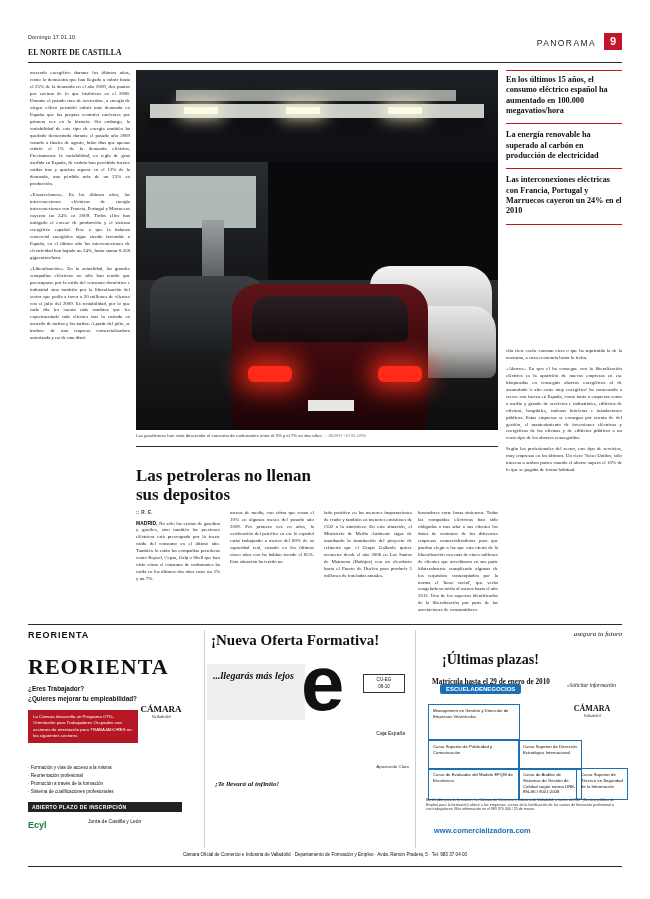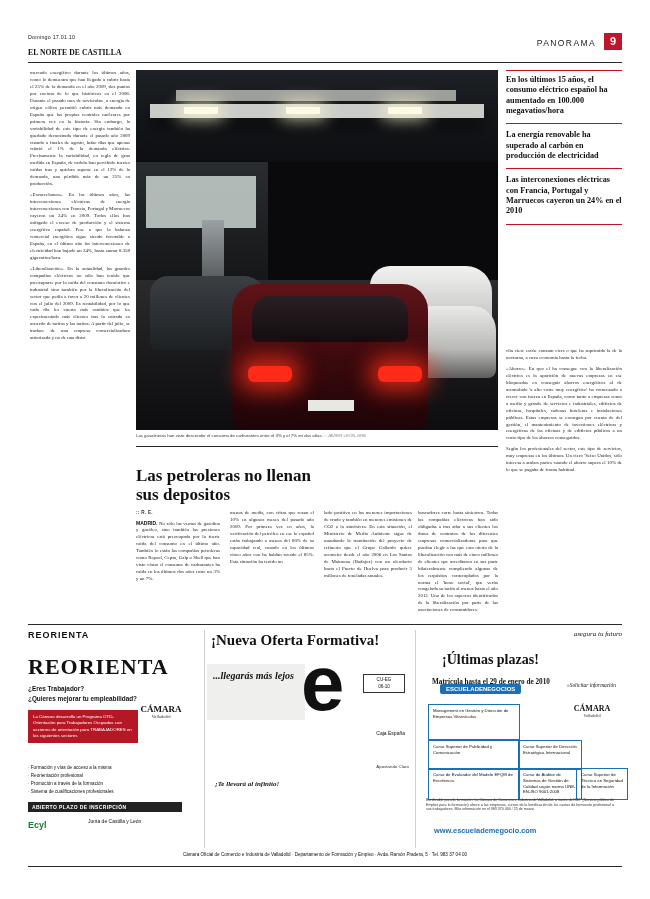--- a/index.html
+++ b/index.html
@@ -620,20 +620,20 @@
       <div class="crs" style="left:98px; top:110px; width:54px; height:22px;">Curso Superior de Dirección Estratégica Internacional</div>
       <div class="crs" style="left:98px; top:138px; width:54px; height:24px;">Curso de Auditor de Sistemas de Gestión de Calidad según norma UNE-EN-ISO 9001:2008</div>
       <div class="crs" style="left:156px; top:138px; width:42px; height:24px;">Curso Superior de Técnico en Seguridad de la Información</div>
 
       <div class="ad-camara2">
         <div class="nm">CÁMARA</div>
         <div class="sub">Valladolid</div>
       </div>
 
       <div class="ad-bonif">Bonificable para la formación: La Cámara de Comercio e Industria de Valladolid, a través del SEP (Servicio público de Empleo para la formación) ofrece a las empresas, cursos de la bonificación de las cuotas de formación profesional a sus trabajadores. Más información en el 983 370 400 / 25 de marzo.</div>
-      <div class="ad-web">www.escuelademegocio.com</div>
+      <div class="ad-web">www.comercializadora.com</div>
     </div>
 
     <div class="ad-footer">Cámara Oficial de Comercio e Industria de Valladolid · Departamento de Formación y Empleo · Avda. Ramón Pradera, 5 · Tel. 983 37 04 00</div>
   </div>
 
   <div class="rule-bottom"></div>
 </div>
 
 </body></html>

